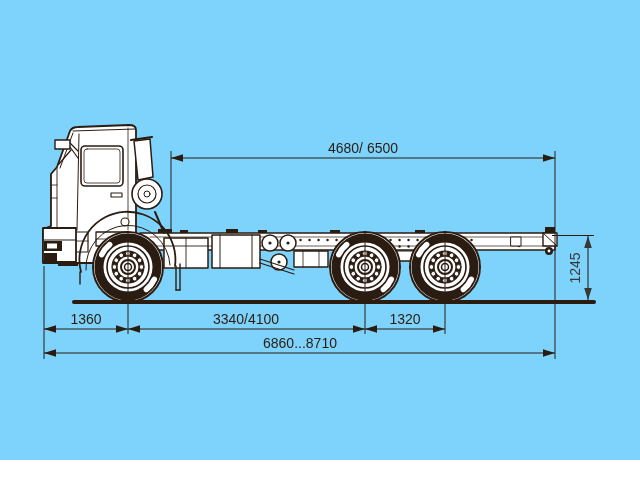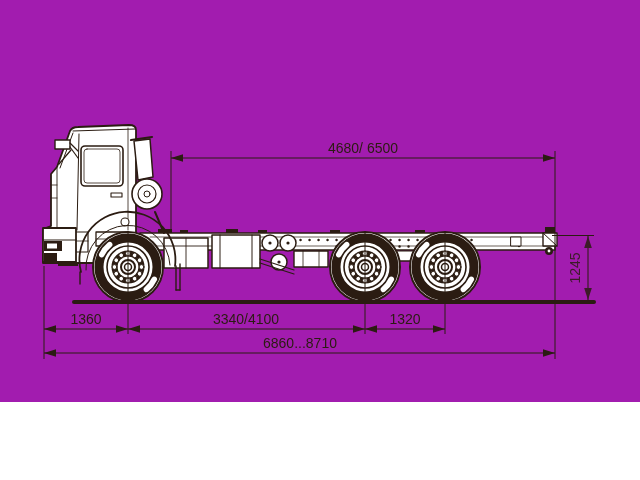--- a/index.html
+++ b/index.html
@@ -3,22 +3,22 @@
 <meta charset="utf-8">
 <style>
   html, body {
     margin: 0;
     padding: 0;
     background: #ffffff;
   }
   .canvas {
     position: relative;
     width: 640px;
-    height: 402px;
-    background: #a21caf;
+    height: 460px;
+    background: #7dd3fc;
     overflow: hidden;
     font-family: "Liberation Sans", sans-serif;
   }
   svg { display: block; }
   .dim-text {
     font-family: "Liberation Sans", sans-serif;
     font-size: 14px;
     fill: #2b1c12;
   }
 </style>

